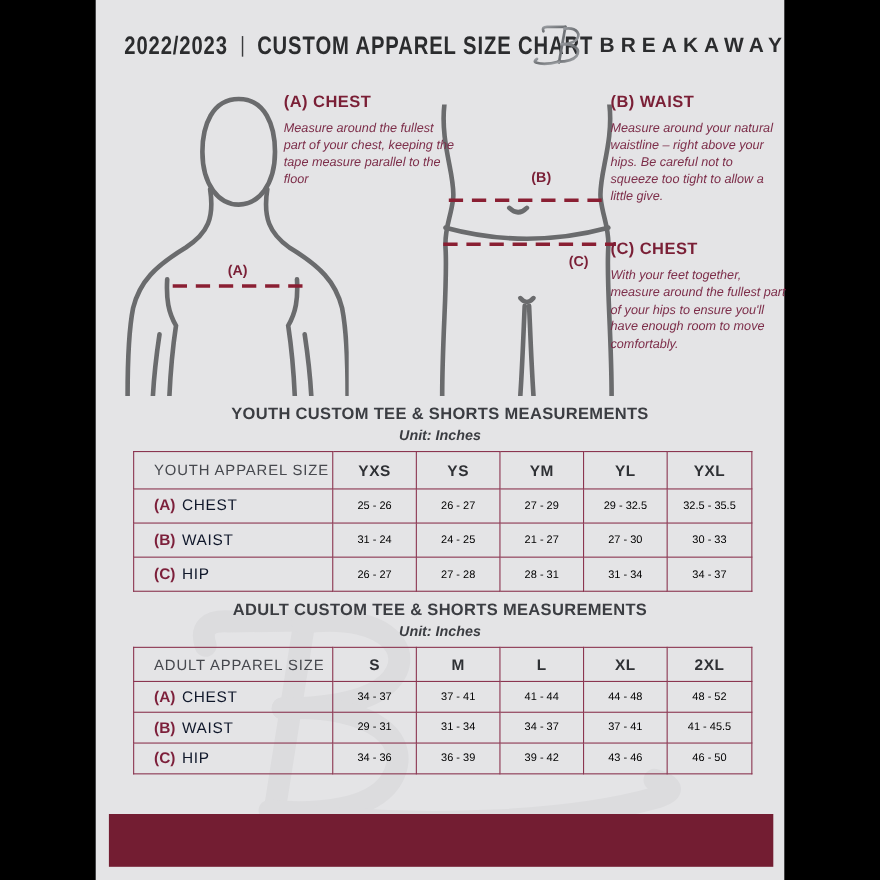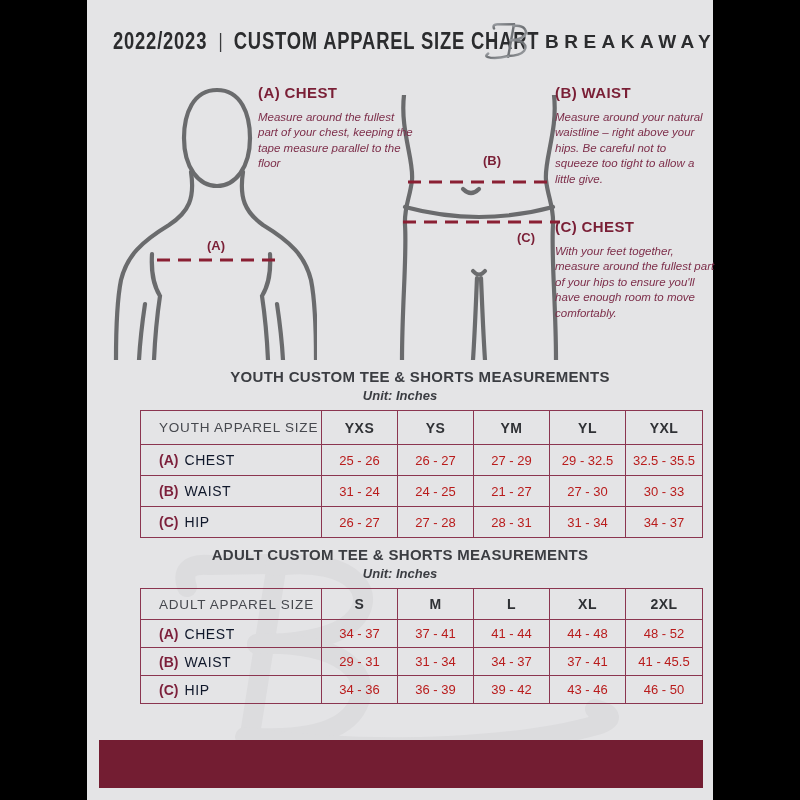--- a/index.html
+++ b/index.html
@@ -30,31 +30,31 @@
   .inst p{margin:9px 0 0 0;font-style:italic;font-size:11.5px;line-height:1.34;color:#7d2e4a;white-space:pre-line;}
   .inst-a{left:171px;top:84px;width:158px;}
   .inst-b{left:468px;top:84px;width:154px;}
   .inst-c{left:468px;top:218px;width:160px;}
 
   
   .sec-title{position:absolute;left:0;width:100%;text-align:center;font-weight:bold;
     color:#3b3d42;font-size:15px;letter-spacing:0.3px;z-index:1;}
   .sec-unit{position:absolute;left:0;width:100%;text-align:center;font-style:italic;
     font-weight:bold;color:#3b3d42;font-size:13px;z-index:1;}
-  .size-table{position:absolute;left:34px;width:562px;border-collapse:collapse;table-layout:fixed;z-index:1;margin-left:19px;}
+  .size-table{position:absolute;left:34px;width:562px;border-collapse:collapse;table-layout:fixed;z-index:1;}
   .size-table th,.size-table td{
     border-left:1px solid #8b3550;border-right:1px solid #8b3550;
     border-top:1.5px solid #8b3550;border-bottom:1.5px solid #8b3550;
     padding:0;text-align:center;vertical-align:middle;background:transparent;}
   .size-table .lbl-cell{text-align:left;padding-left:18px;}
   .col-head{font-weight:bold;font-size:14px;color:#2f3135;letter-spacing:0.5px;}
   .size-label{font-size:13.5px;color:#46484e;letter-spacing:0.8px;font-weight:normal;}
   .row-prefix{font-weight:bold;color:#7c1f3a;font-size:14px;}
   .row-label{color:#0f172a;font-size:14px;letter-spacing:0.6px;margin-left:6px;}
-  .cell-val{font-size:13px;color:#b91c1c;}
+  .cell-val{font-size:10px;color:#000000;}
   #youth-table{top:410px;}
   #youth-table tr{height:31px;}
   #youth-table tr.head-row{height:34px;}
   #adult-table{top:588px;}
   #adult-table tr{height:28px;}
   #adult-table tr.head-row{height:31px;}
 
   
   .watermark{position:absolute;left:40px;top:545px;width:520px;height:218px;z-index:0;}
   .watermark path{fill:none;stroke:#dcdcde;stroke-width:20;stroke-linecap:round;}
@@ -129,21 +129,21 @@
   <div class="inst inst-b">
     <h3>(B) WAIST</h3>
     <p>Measure around your natural waistline – right above your hips. Be careful not to squeeze too tight to allow a little give.</p>
   </div>
   <div class="inst inst-c">
     <h3>(C) CHEST</h3>
     <p>With your feet together, measure around the fullest part of your hips to ensure you'll
 have enough room to move comfortably.</p>
   </div>
 
-  <div class="sec-title" style="top:368px;padding-left:20px;">YOUTH CUSTOM TEE &amp; SHORTS MEASUREMENTS</div>
+  <div class="sec-title" style="top:368px;">YOUTH CUSTOM TEE &amp; SHORTS MEASUREMENTS</div>
   <div class="sec-unit" style="top:388px;">Unit: Inches</div>
   <table class="size-table" id="youth-table">
     <colgroup>
         <col style="width:181px">
         <col style="width:76px">
         <col style="width:76px">
         <col style="width:76px">
         <col style="width:76px">
         <col style="width:77px">
       </colgroup>

